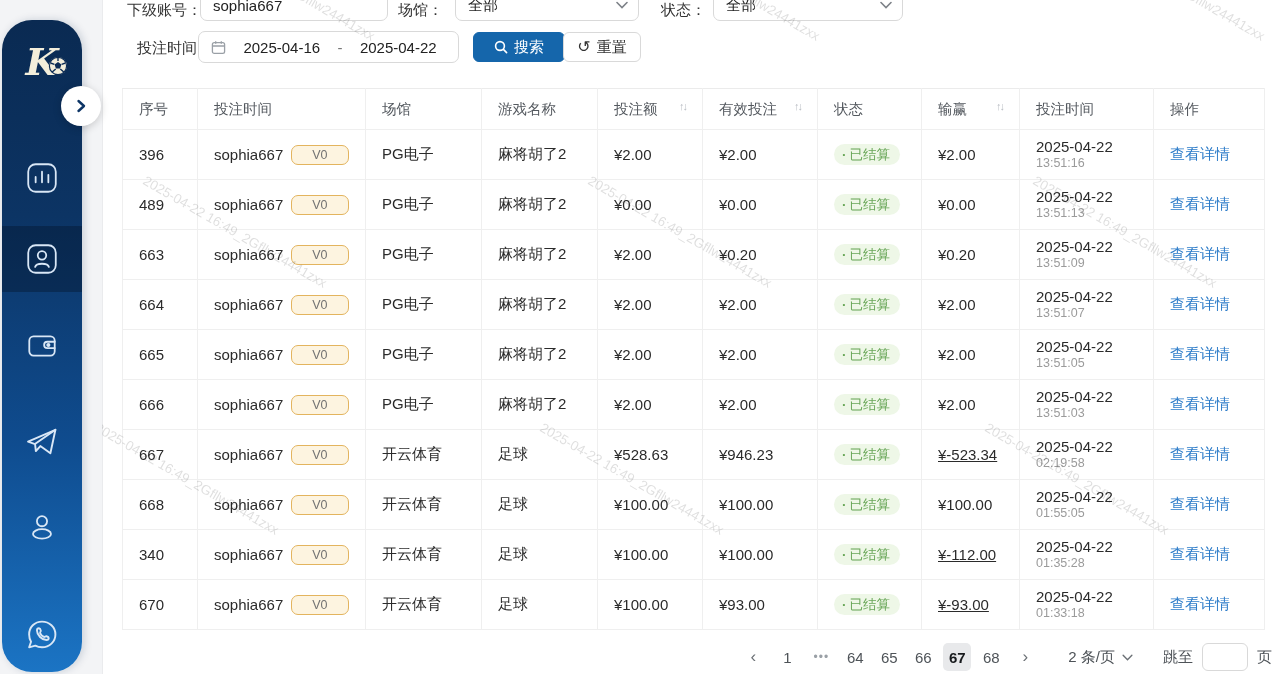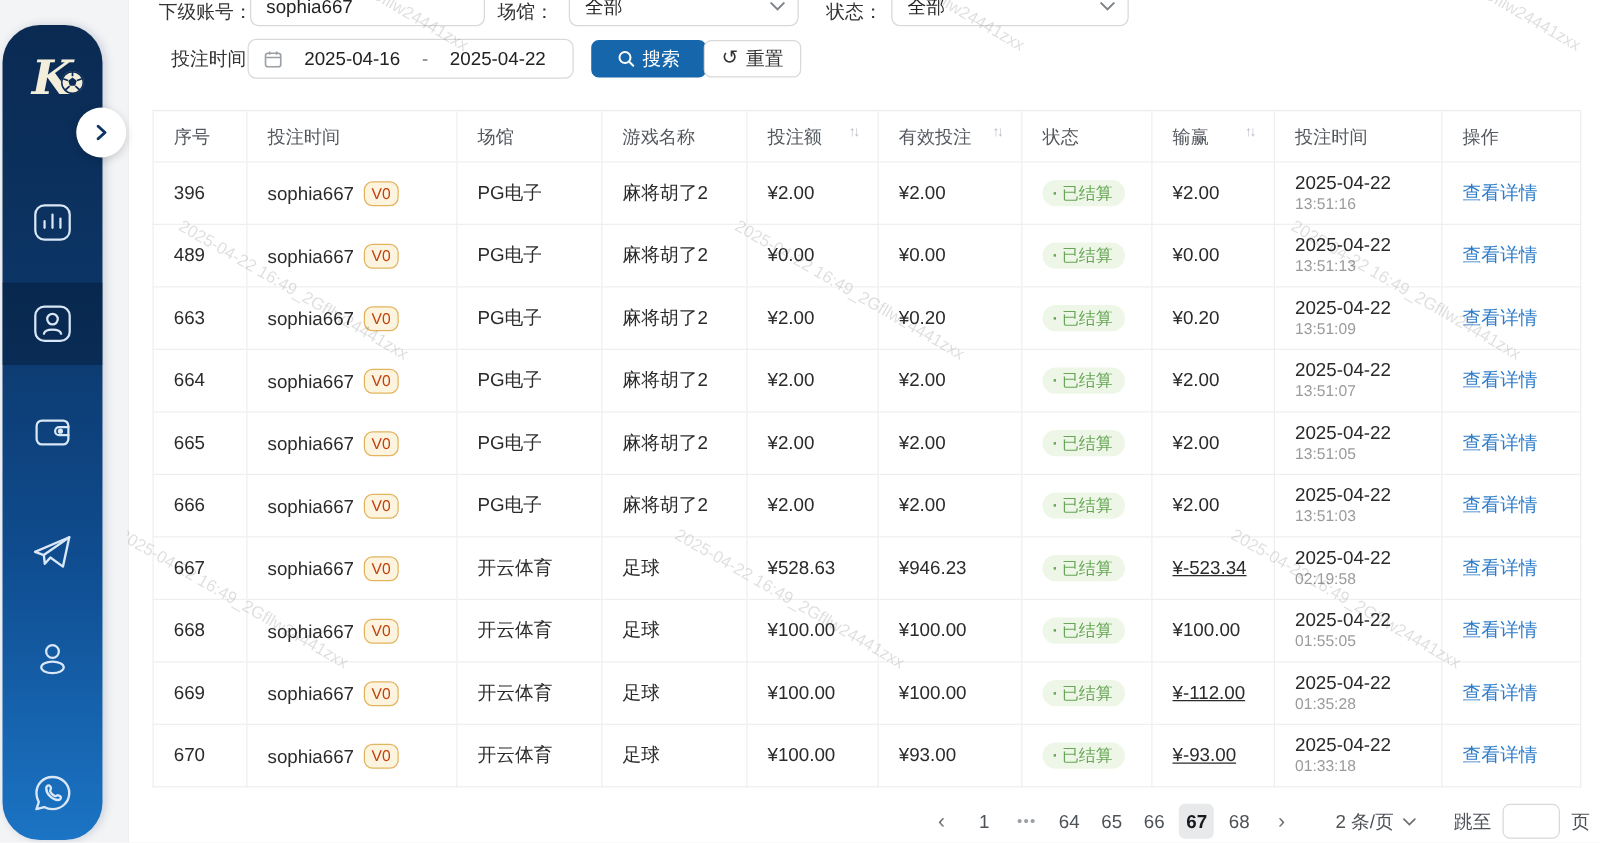--- a/index.html
+++ b/index.html
@@ -45,22 +45,22 @@
   .reset-glyph { font-size:16px; line-height:1; }
   
   .bet-table { position:absolute; left:20px; top:88px; border-collapse:collapse; table-layout:fixed; width:1142px; background:#fff; }
   .bet-table th, .bet-table td { border:1px solid #efefef; border-top:none; font-weight:normal; text-align:left; padding:0 14px 0 16px; font-size:15px; overflow:hidden; }
   .bet-table thead th { border-top:1px solid #ebebeb; height:41px; color:#54595f; font-size:14.5px; }
   .bet-table tbody td { height:50px; color:#2b2b2b; }
   .th-flex { display:flex; justify-content:space-between; }
   .sort { color:#b9bdc3; font-size:11px; letter-spacing:-2px; cursor:pointer; padding-right:2px; }
   .cell-idx { color:#a2a5a9; }
   .badge-v0 {
-    display:inline-block; margin-left:8px; padding:0 5px; height:20px; line-height:18px;
-    border:1px solid #e3b45e; border-radius:7px; background:#fdf4e0; color:#c2410c; font-size:12.5px; vertical-align:1px;
+    display:inline-block; margin-left:8px; padding:0 20px; height:20px; line-height:18px;
+    border:1px solid #e3b45e; border-radius:7px; background:#fdf4e0; color:#737373; font-size:12.5px; vertical-align:1px;
   }
   .pill {
     display:inline-flex; align-items:center; padding:4px 10px 4px 8px; border-radius:13px;
     background:#eef7e7; color:#68a657; font-size:13.5px; line-height:1;
   }
   .pill .dot { font-weight:bold; margin-right:3px; }
   .win-pos { color:#67a34a; } .win-neg { color:#d14352;text-decoration:underline; } .win-zero { color:#2b2b2b; }
   .t-date { font-size:15px; color:#2b2b2b; line-height:18px; }
   .t-time { font-size:12.5px; color:#9b9b9b; line-height:15px; }
   .link { color:#2d7cc9; cursor:pointer; }
@@ -373,21 +373,21 @@
     <td>¥100.00</td>
     <td><span class="pill"><span class="dot">·</span>已结算</span></td>
     <td class="win-pos">¥100.00</td>
     <td>
             <div class="t-date">2025-04-22</div>
             <div class="t-time">01:55:05</div>
           </td>
     <td><span class="link">查看详情</span></td>
         </tr>
         <tr>
-    <td class="cell-idx">669</td>
+    <td class="cell-idx">340</td>
     <td><span>sophia667</span><span class="badge-v0">V0</span></td>
     <td>开云体育</td>
     <td>足球</td>
     <td>¥100.00</td>
     <td>¥100.00</td>
     <td><span class="pill"><span class="dot">·</span>已结算</span></td>
     <td class="win-neg">¥-112.00</td>
     <td>
             <div class="t-date">2025-04-22</div>
             <div class="t-time">01:35:28</div>

